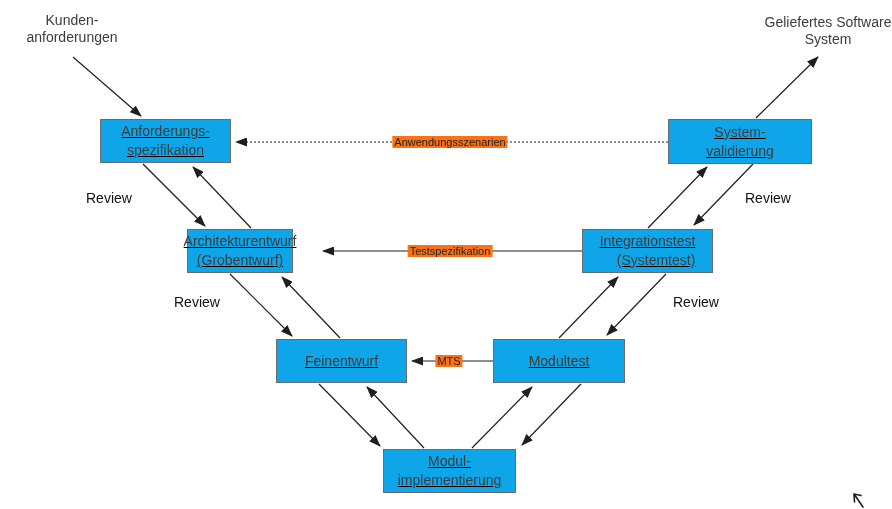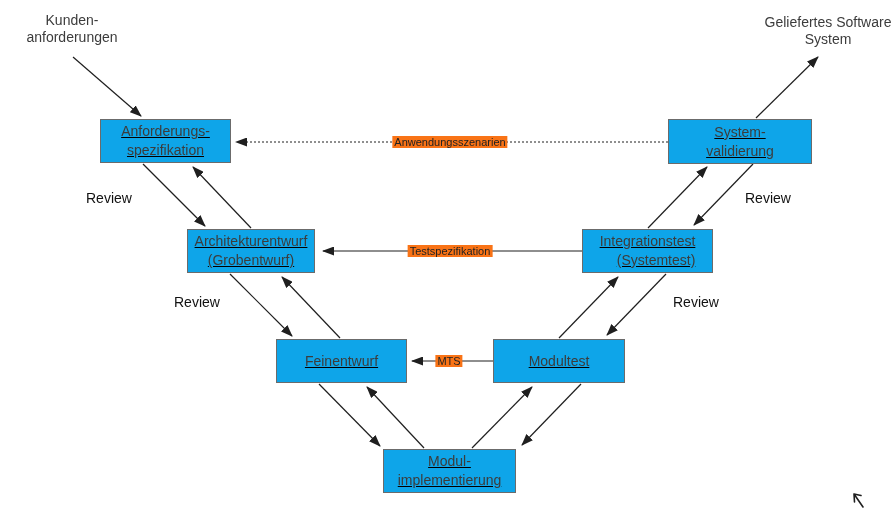--- a/index.html
+++ b/index.html
@@ -106,21 +106,21 @@
 System</div>
 
   <div class="node" style="left:80px; top:119px; width:131px; height:44px;">
     <span class="node-label">Anforderungs-
 spezifikation</span>
   </div>
   <div class="node" style="left:648px; top:119px; width:144px; height:45px;">
     <span class="node-label">System-
 validierung</span>
   </div>
-  <div class="node" style="left:167px; top:229px; width:128px; height:44px;">
+  <div class="node" style="left:167px; top:229px; width:106px; height:44px;">
     <span class="node-label">Architekturentwurf
 (Grobentwurf)</span>
   </div>
   <div class="node" style="left:562px; top:229px; width:131px; height:44px;text-align:right;">
     <span class="node-label">Integrationstest
 (Systemtest)</span>
   </div>
   <div class="node" style="left:473px; top:339px; width:132px; height:44px;">
     <span class="node-label">Modultest</span>
   </div>

